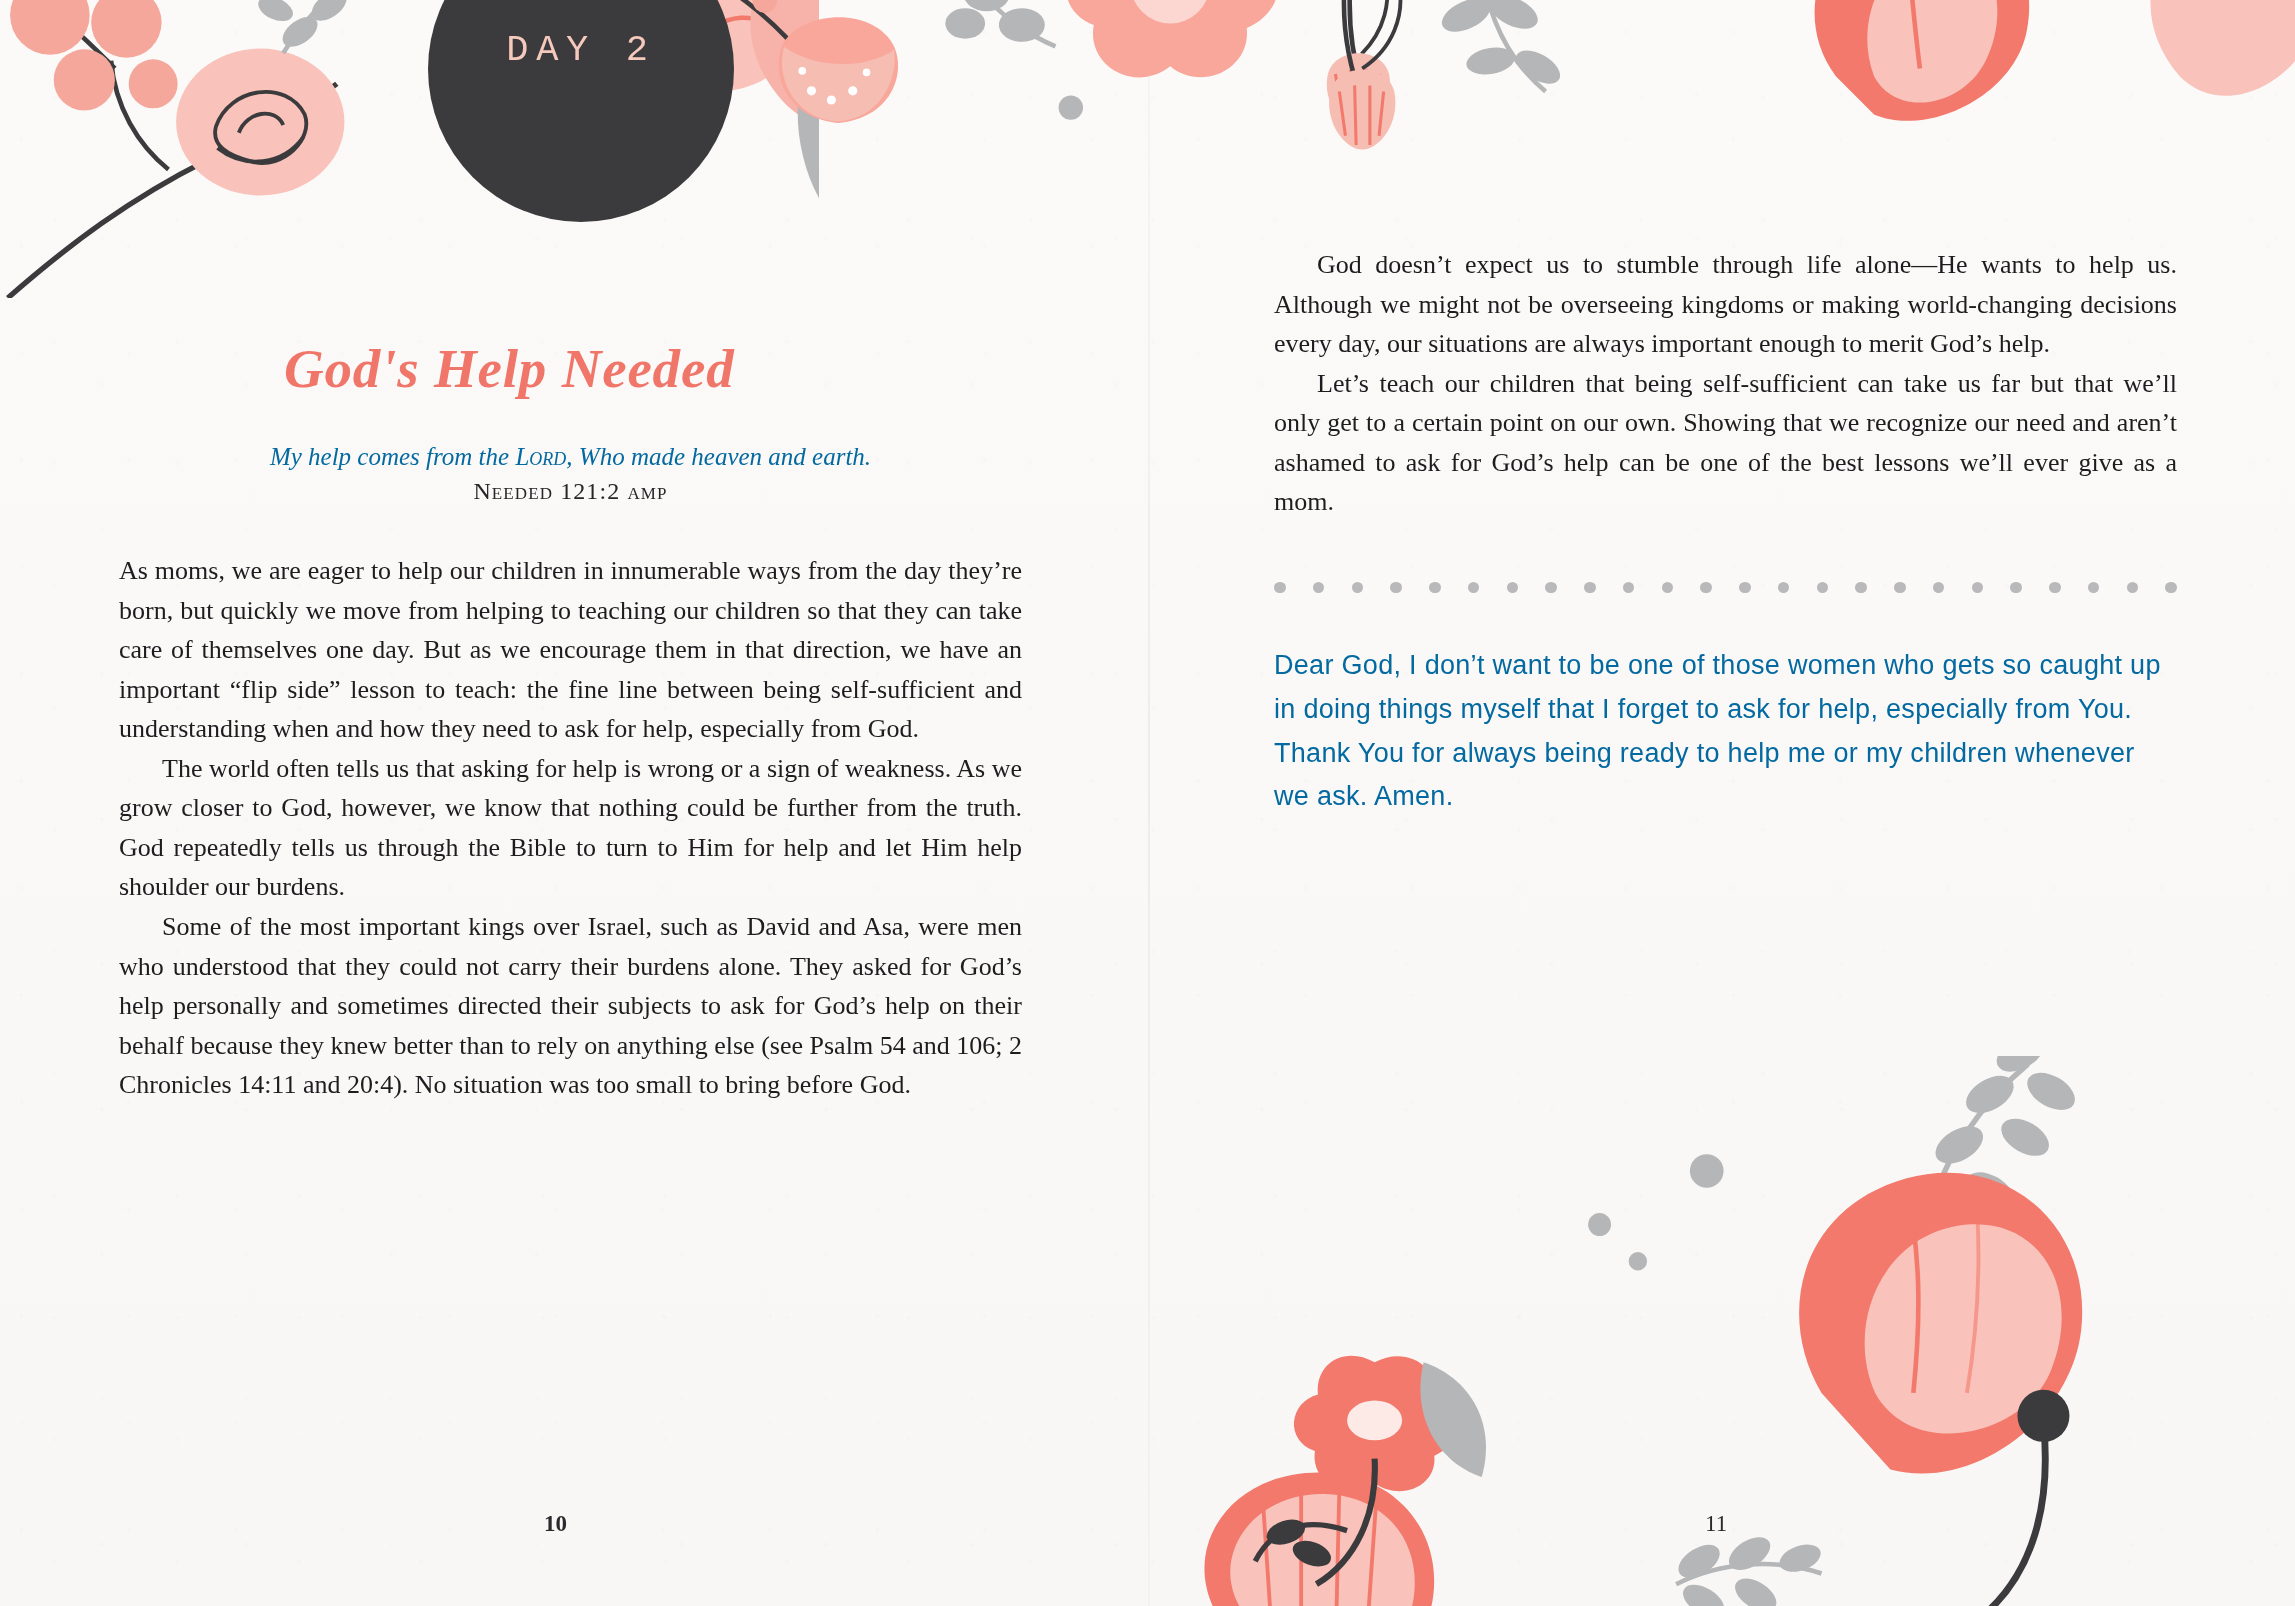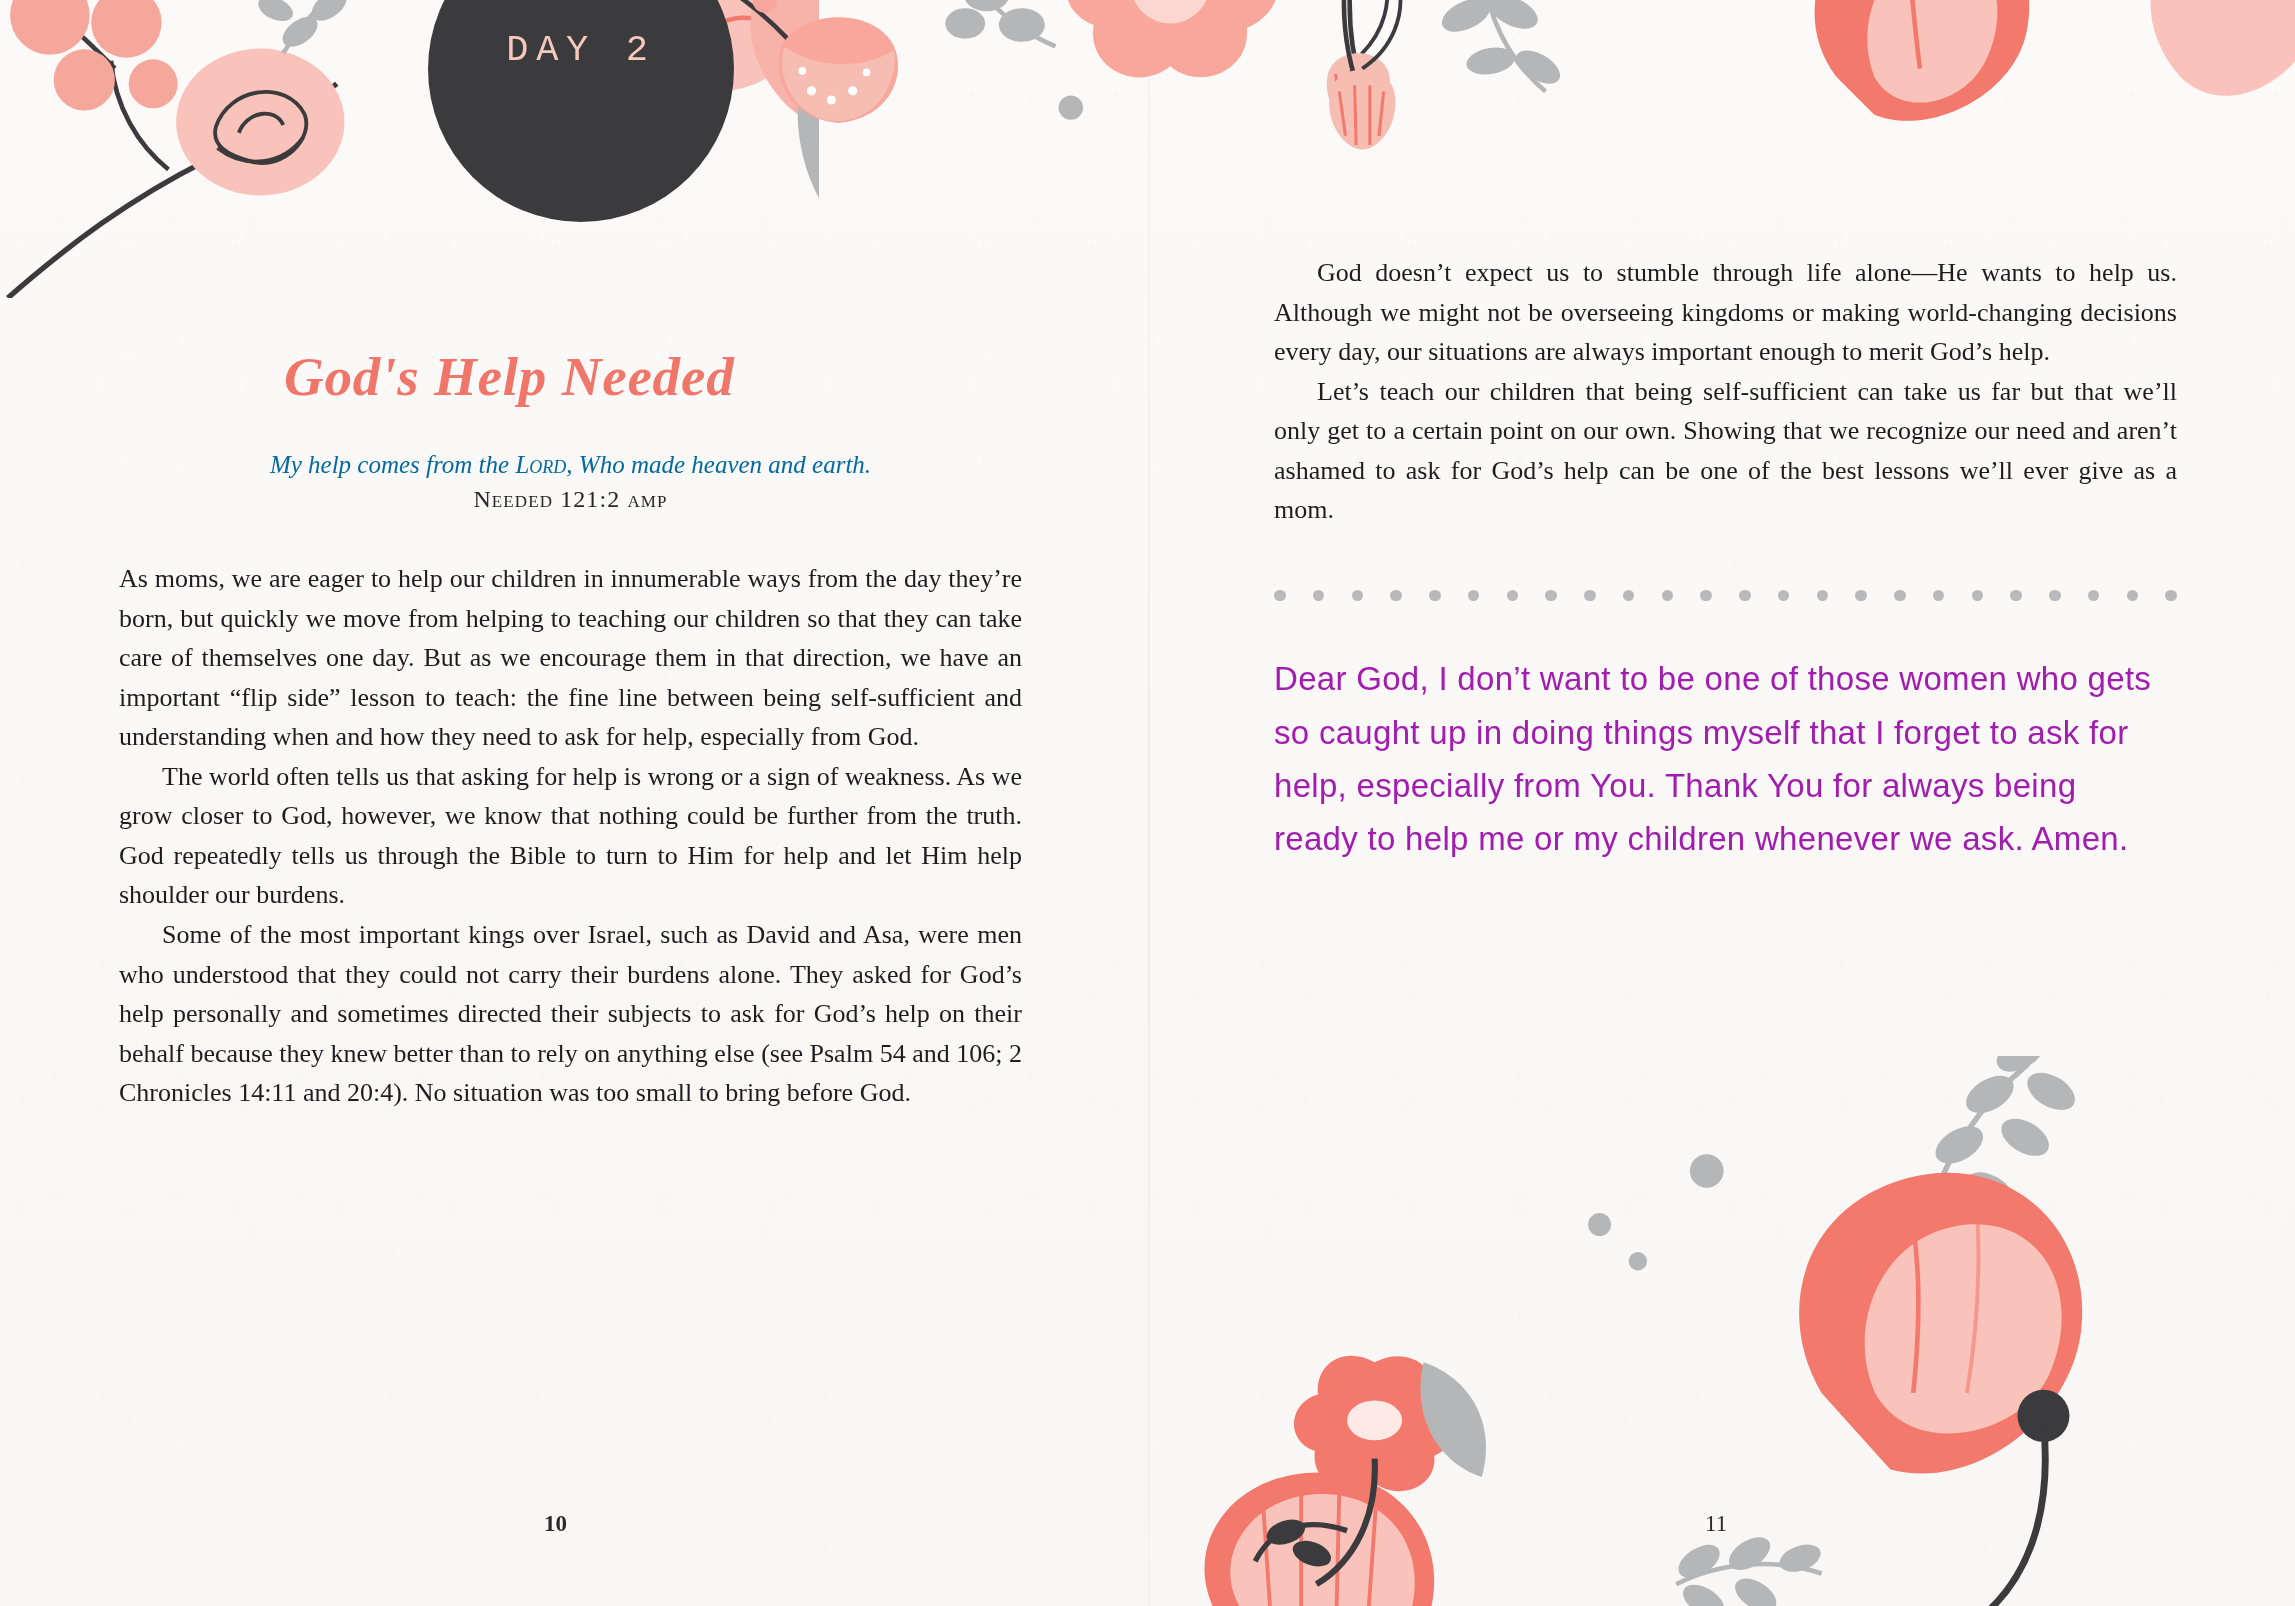--- a/index.html
+++ b/index.html
@@ -36,21 +36,21 @@
     left: 1148px;
     top: 0;
     width: 1.5px;
     height: 1607px;
     background: linear-gradient(180deg, rgba(0,0,0,0.02), rgba(0,0,0,0.05), rgba(0,0,0,0.02));
   }
 
   
   .page {
     position: absolute;
-    top: 16px;
+    top: 8px;
     height: 1433px;
   }
   .page-left { left: 0; width: 1148px; }
   .page-right { left: 1148px; width: 1148px; }
 
   .col-left {
     position: absolute;
     left: 119px;
     top: 329px;
     width: 903px;
@@ -155,23 +155,23 @@
     display: block;
     width: 11.5px;
     height: 11.5px;
     border-radius: 50%;
     background: #b9b9bb;
   }
 
   
   .prayer {
     font-family: "Liberation Sans", sans-serif;
-    font-size: 33px;
+    font-size: 27px;
     line-height: 1.62;
-    color: #a21caf;
+    color: #0369a1;
     letter-spacing: 0.3px;
     width: 888px;
   }
 
   
   .page-number {
     position: absolute;
     font-family: "Liberation Serif", serif;
     font-size: 23px;
     color: #2a2a2c;

